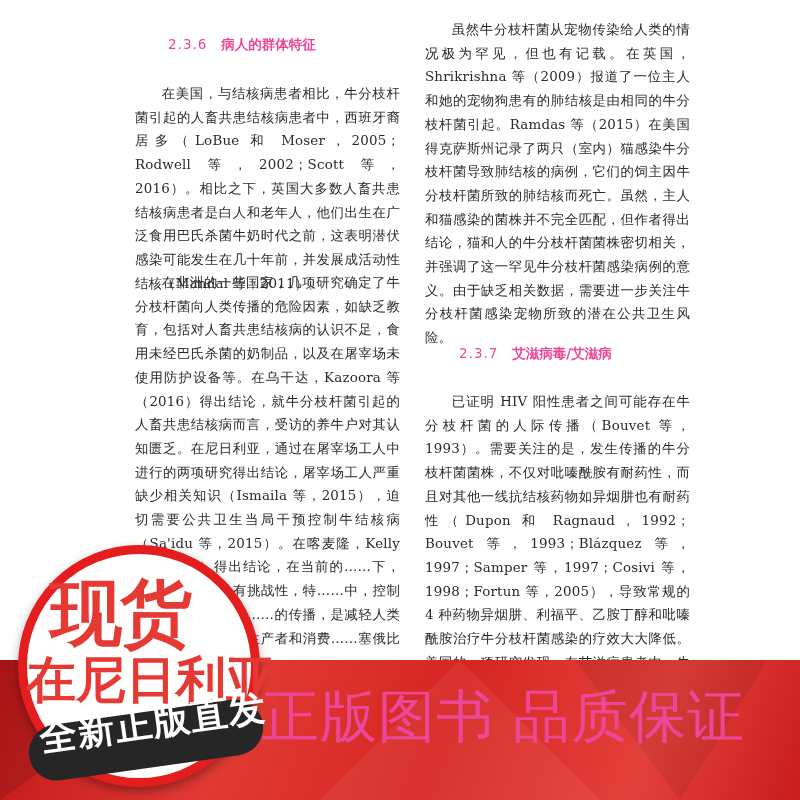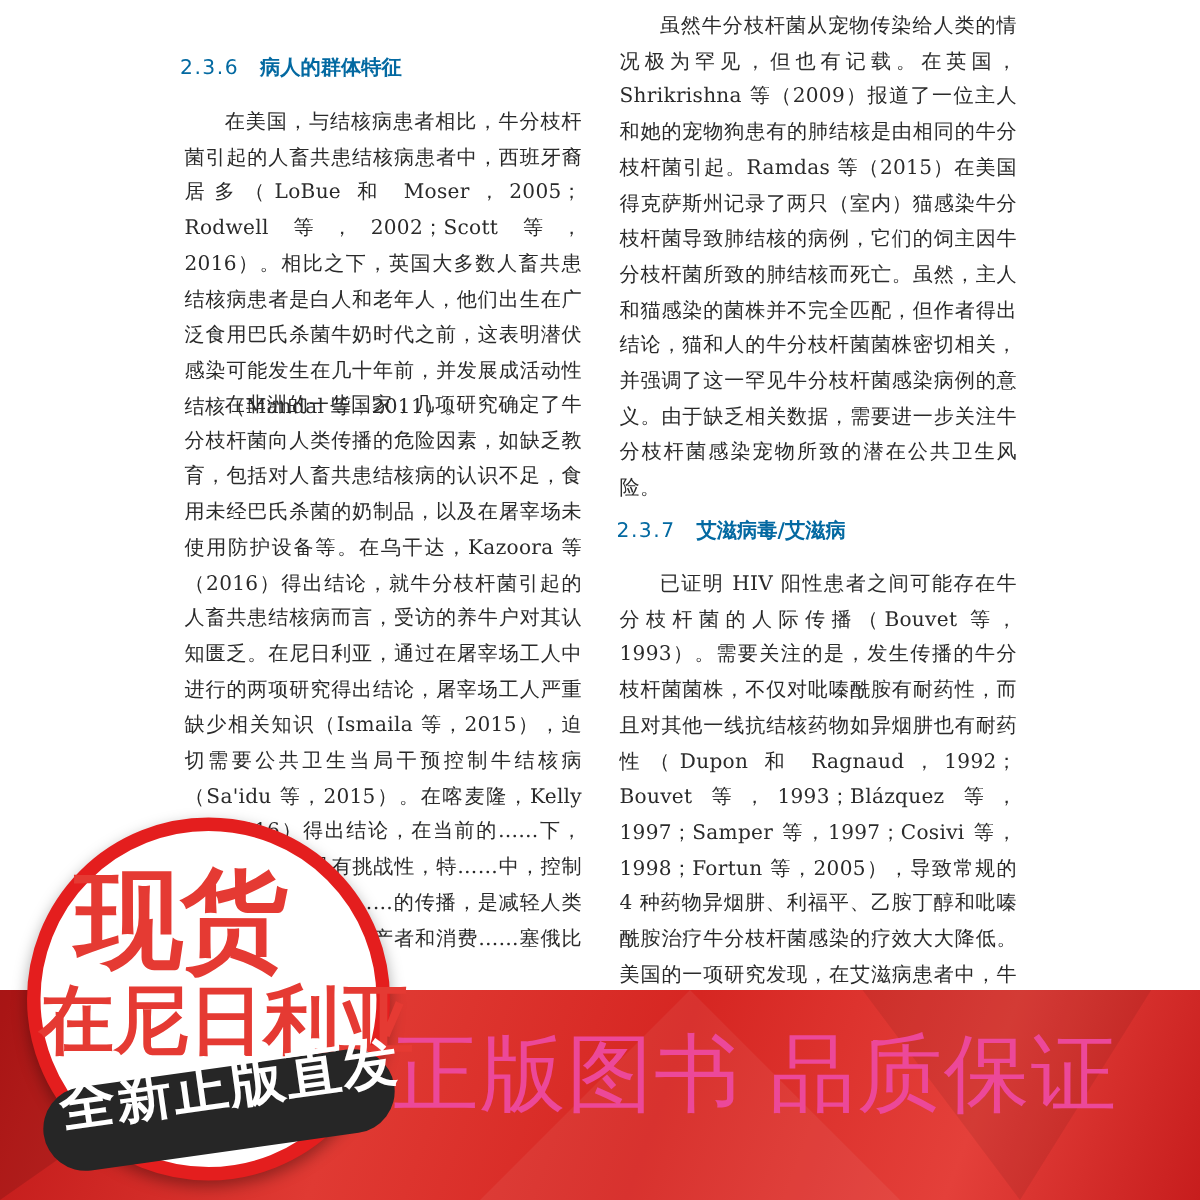--- a/index.html
+++ b/index.html
@@ -7,28 +7,28 @@
       width: 800px; height: 800px; position: relative; overflow: hidden;
       background: #ffffff;
       font-family: "DejaVu Serif", "Liberation Serif", serif;
       color: #2a2a2a;
     }
     .col { position: absolute; top: 0; width: 265px; }
     .col-left { left: 123px; }
     .col-right { left: 413px; }
     .heading {
       font-family: "DejaVu Sans", "Liberation Sans", sans-serif;
-      font-size: 13.5px; font-weight: bold; color: #0369a1;
-      position: absolute; white-space: nowrap;
+      font-size: 13.5px; font-weight: bold; color: #ec4899;
+      position: absolute; white-space: nowrap; margin-left: 48px;
     }
     .heading .num { font-weight: normal; margin-right: 14px; letter-spacing: 1px; }
     .para {
       position: absolute; left: 0; width: 265px;
       font-size: 13.4px; line-height: 23.7px;
-      text-align: justify; text-indent: 2em; margin: 0;
+      text-align: justify; text-indent: 2em; margin: 12px;
       letter-spacing: 0.2px;
     }
     
     .banner {
       position: absolute; left: 0; top: 660px; width: 800px; height: 140px;
       background: linear-gradient(110deg, #c01818 0%, #e03a33 30%, #d62622 55%, #e4403a 80%, #c71d1d 100%);
       overflow: hidden;
     }
     .banner .facet1 { position:absolute; left:320px; top:0; width:0; height:0;
       border-left:140px solid transparent; border-right:140px solid transparent;

